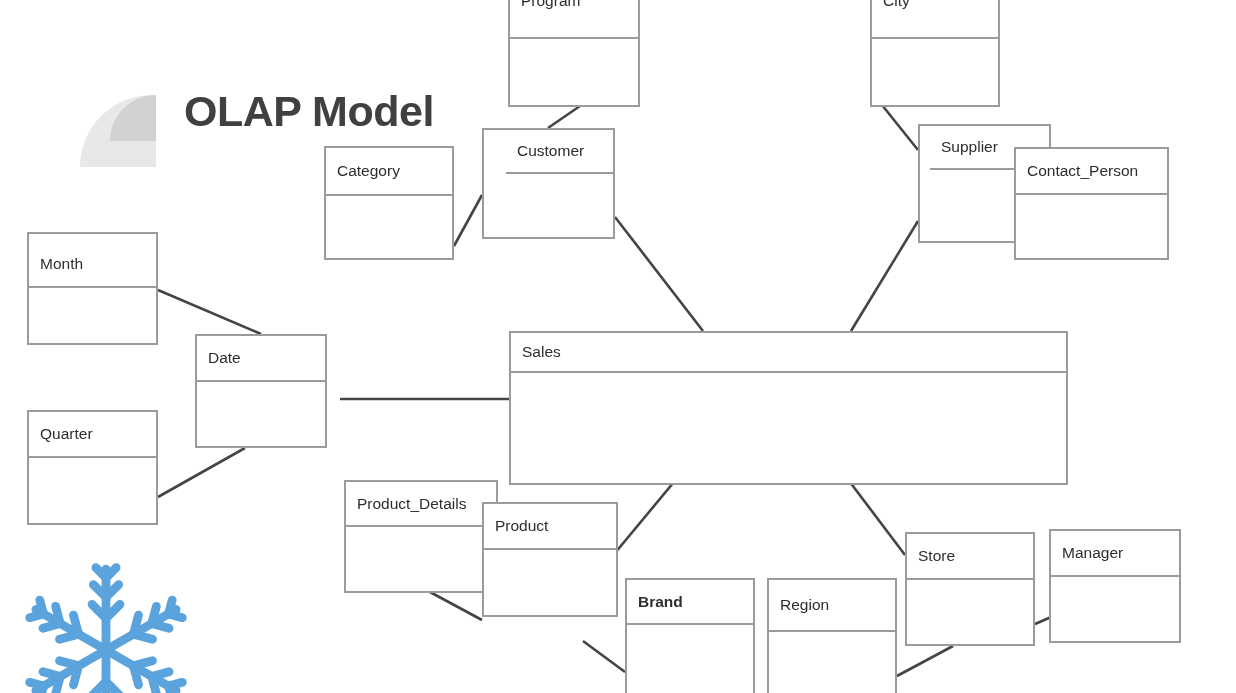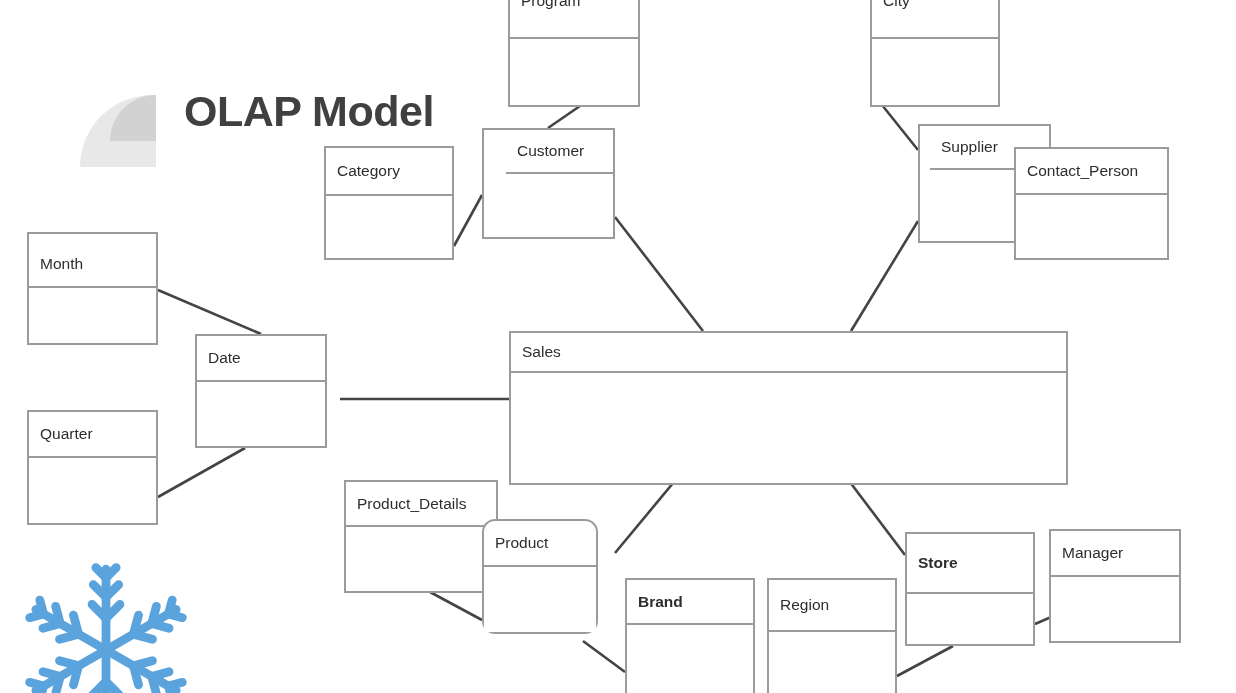--- a/index.html
+++ b/index.html
@@ -170,26 +170,26 @@
         <div class="body"></div>
       </div>
       <div class="entity" style="left: 318px; top: 480px; width: 154px; height: 113px; border-color: rgb(155, 155, 155); margin-left: 26px;">
         <div class="hdr" style="height: 45px; border-bottom-color: rgb(155, 155, 155);">Product_Details</div>
         <div class="body"></div>
       </div>
       <div class="entity" style="left: 1049px; top: 482px; width: 132px; height: 114px; border-color: rgb(155, 155, 155); margin-top: 47px;">
         <div class="hdr" style="height: 46px; border-bottom-color: rgb(155, 155, 155);">Manager</div>
         <div class="body"></div>
       </div>
-      <div class="entity" style="left: 482px; top: 519px; width: 116px; height: 115px; border-color: rgb(155, 155, 155); border-radius: 13px;">
+      <div class="entity" style="left: 482px; top: 502px; width: 136px; height: 115px; border-color: rgb(155, 155, 155);">
         <div class="hdr" style="height: 46px; border-bottom-color: rgb(155, 155, 155);">Product</div>
         <div class="body"></div>
       </div>
       <div class="entity" style="left: 905px; top: 532px; width: 130px; height: 114px; border-color: rgb(155, 155, 155);">
-        <div class="hdr" style="height: 60px; border-bottom-color: rgb(155, 155, 155); font-weight: bold;">Store</div>
+        <div class="hdr" style="height: 46px; border-bottom-color: rgb(155, 155, 155);">Store</div>
         <div class="body"></div>
       </div>
       <div class="entity" style="left: 625px; top: 578px; width: 130px; height: 130px; border-color: rgb(155, 155, 155);">
         <div class="hdr" style="height: 45px; border-bottom-color: rgb(155, 155, 155); font-weight: bold;">Brand</div>
         <div class="body"></div>
       </div>
       <div class="entity" style="left: 767px; top: 578px; width: 130px; height: 130px; border-color: rgb(155, 155, 155);">
         <div class="hdr" style="height: 52px; border-bottom-color: rgb(155, 155, 155); text-align: center;">Region</div>
         <div class="body"></div>
       </div>

